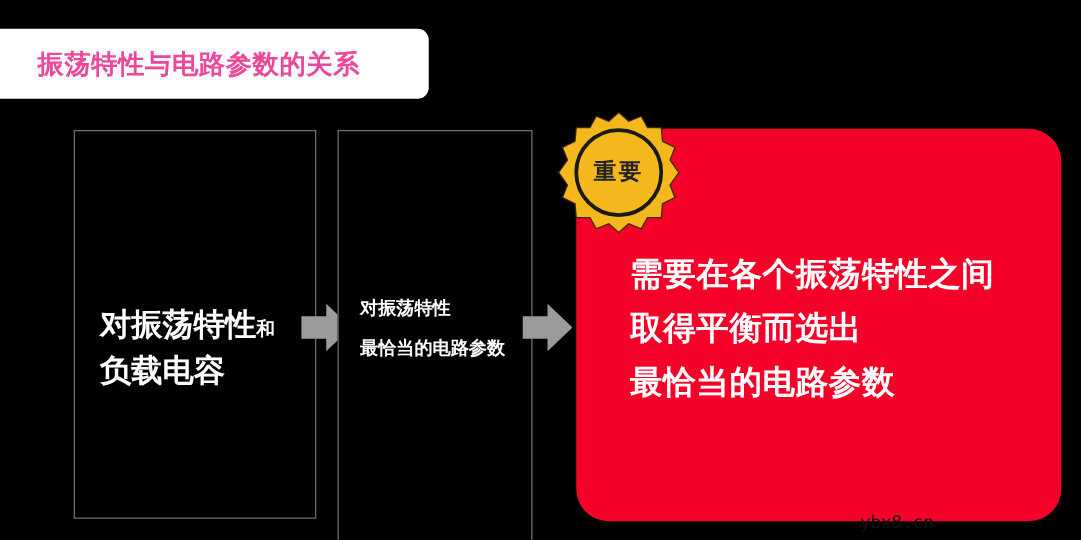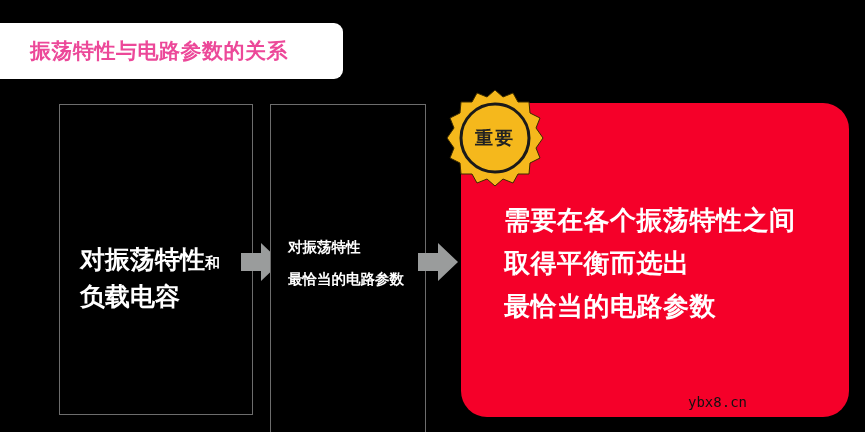--- a/index.html
+++ b/index.html
@@ -18,21 +18,21 @@
   .arrow { position:absolute; width:0; height:0; }
   .arrow svg { display:block; }
   .arrow1 { left:241px; top:243px; }
   .arrow2 { left:418px; top:243px; }
   .red-card { position:absolute; left:461px; top:103px; width:388px; height:314px; background:#f50029;
               border-radius:26px; }
   .red-text { position:absolute; left:43px; top:96px; font-size:26px; font-weight:bold; color:#ffffff; line-height:43px; white-space:nowrap; letter-spacing:0.5px; }
   .badge { position:absolute; left:445px; top:88px; width:100px; height:100px; }
   .badge-label { position:absolute; left:0; top:0; width:100px; height:100px; line-height:100px; text-align:center;
                  font-size:18px; font-weight:bold; color:#222; letter-spacing:2px; }
-  .watermark { position:absolute; left:688px; top:394px; font-family:"DejaVu Sans Mono","Liberation Mono",monospace; font-size:14px; color:#111; }
+  .watermark { position:absolute; left:688px; top:410px; font-family:"DejaVu Sans Mono","Liberation Mono",monospace; font-size:14px; color:#111; }
 </style>
 </head>
 <body>
 
 <div class="title-bar">
   <div class="title-text">振荡特性与电路参数的关系</div>
 </div>
 
 <div class="box box1">
   <div class="b1-big">

